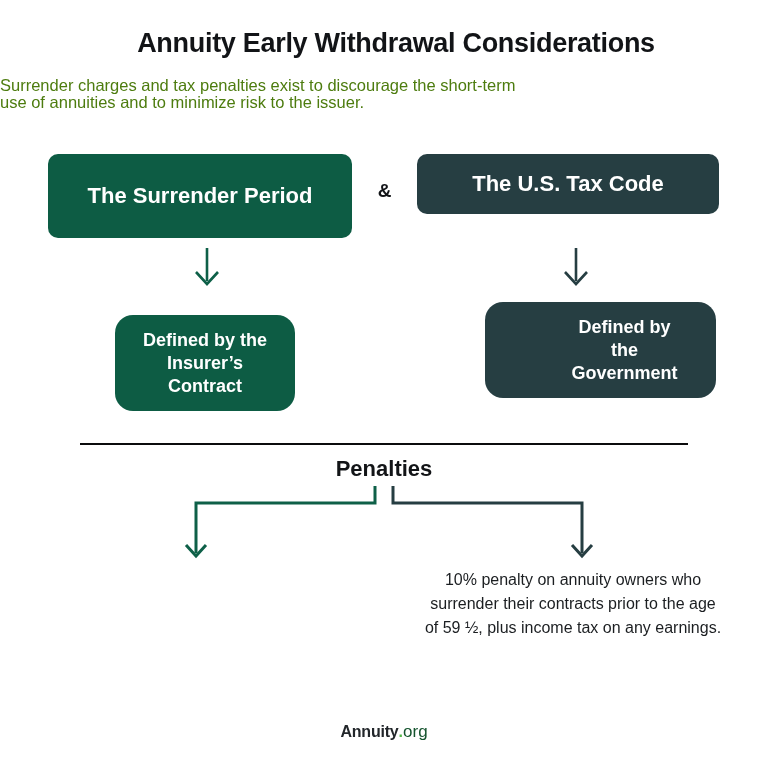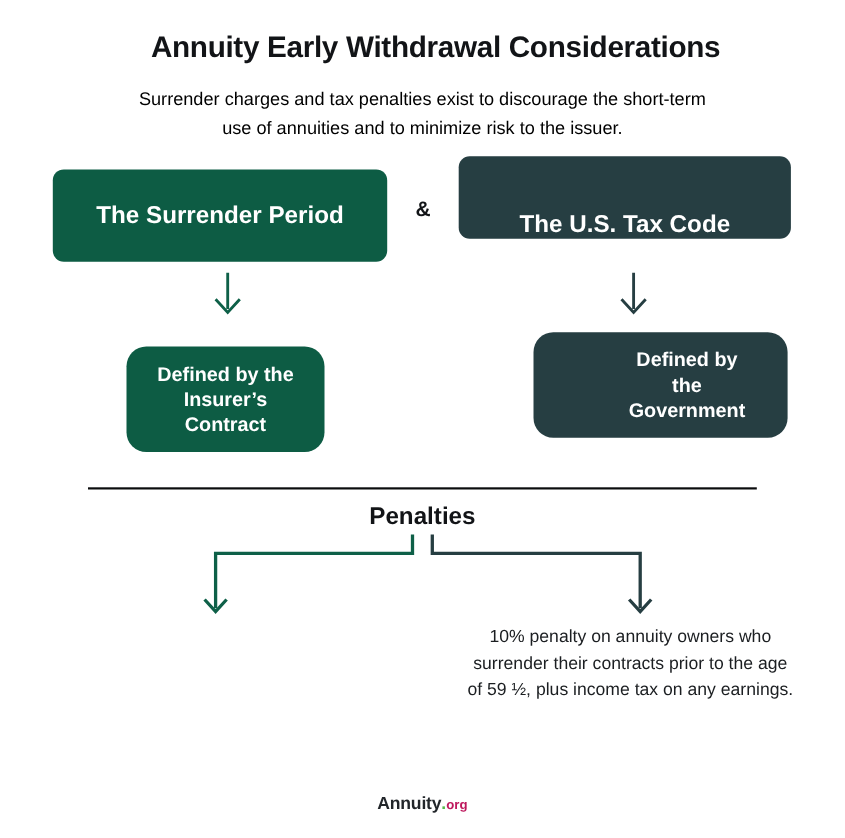--- a/index.html
+++ b/index.html
@@ -27,24 +27,24 @@
     font-size: 27px;
     font-weight: 800;
     letter-spacing: -0.3px;
     color: #121417;
   }
   .subtitle {
     position: absolute;
     top: 77px;
     left: 0;
     width: 768px;
-    text-align: center;
+    text-align: left;
     font-size: 16.5px;
-    line-height: 27px;
-    color: #000000;
+    line-height: 17px;
+    color: #4d7c0f;
   }
 
   .pill {
     position: absolute;
     display: flex;
     align-items: center;
     justify-content: center;
     color: #ffffff;
     font-weight: 700;
     text-align: center;
@@ -52,25 +52,24 @@
   .pill-green { background: #0d5c44; }
   .pill-slate { background: #263e42; }
 
   .box-surrender {
     left: 48px; top: 154px;
     width: 304px; height: 84px;
     border-radius: 10px;
     font-size: 22px;
   }
   .box-taxcode {
-    left: 417px; top: 142px;
-    width: 302px; height: 75px;
+    left: 417px; top: 154px;
+    width: 302px; height: 60px;
     border-radius: 10px;
     font-size: 22px;
-    align-items: flex-end;
   }
   .ampersand {
     position: absolute;
     left: 352px; top: 154px;
     width: 65px; height: 74px;
     display: flex;
     align-items: center;
     justify-content: center;
     font-size: 19px;
     font-weight: 800;
@@ -139,23 +138,23 @@
     font-weight: 800;
     color: #22262a;
     letter-spacing: -0.2px;
   }
   .logo-dot {
     font-size: 16px;
     font-weight: 800;
     color: #56b94a;
   }
   .logo-suffix {
-    font-size: 12px;
-    font-weight: 700;
-    color: #be185d;
+    font-size: 17px;
+    font-weight: 400;
+    color: #14532d;
   }
 </style>
 </head>
 <body>
 
 <div class="canvas">
 
   <div class="title">Annuity Early Withdrawal Considerations</div>
   <div class="subtitle pre">Surrender charges and tax penalties exist to discourage the short-term
 use of annuities and to minimize risk to the issuer.</div>

